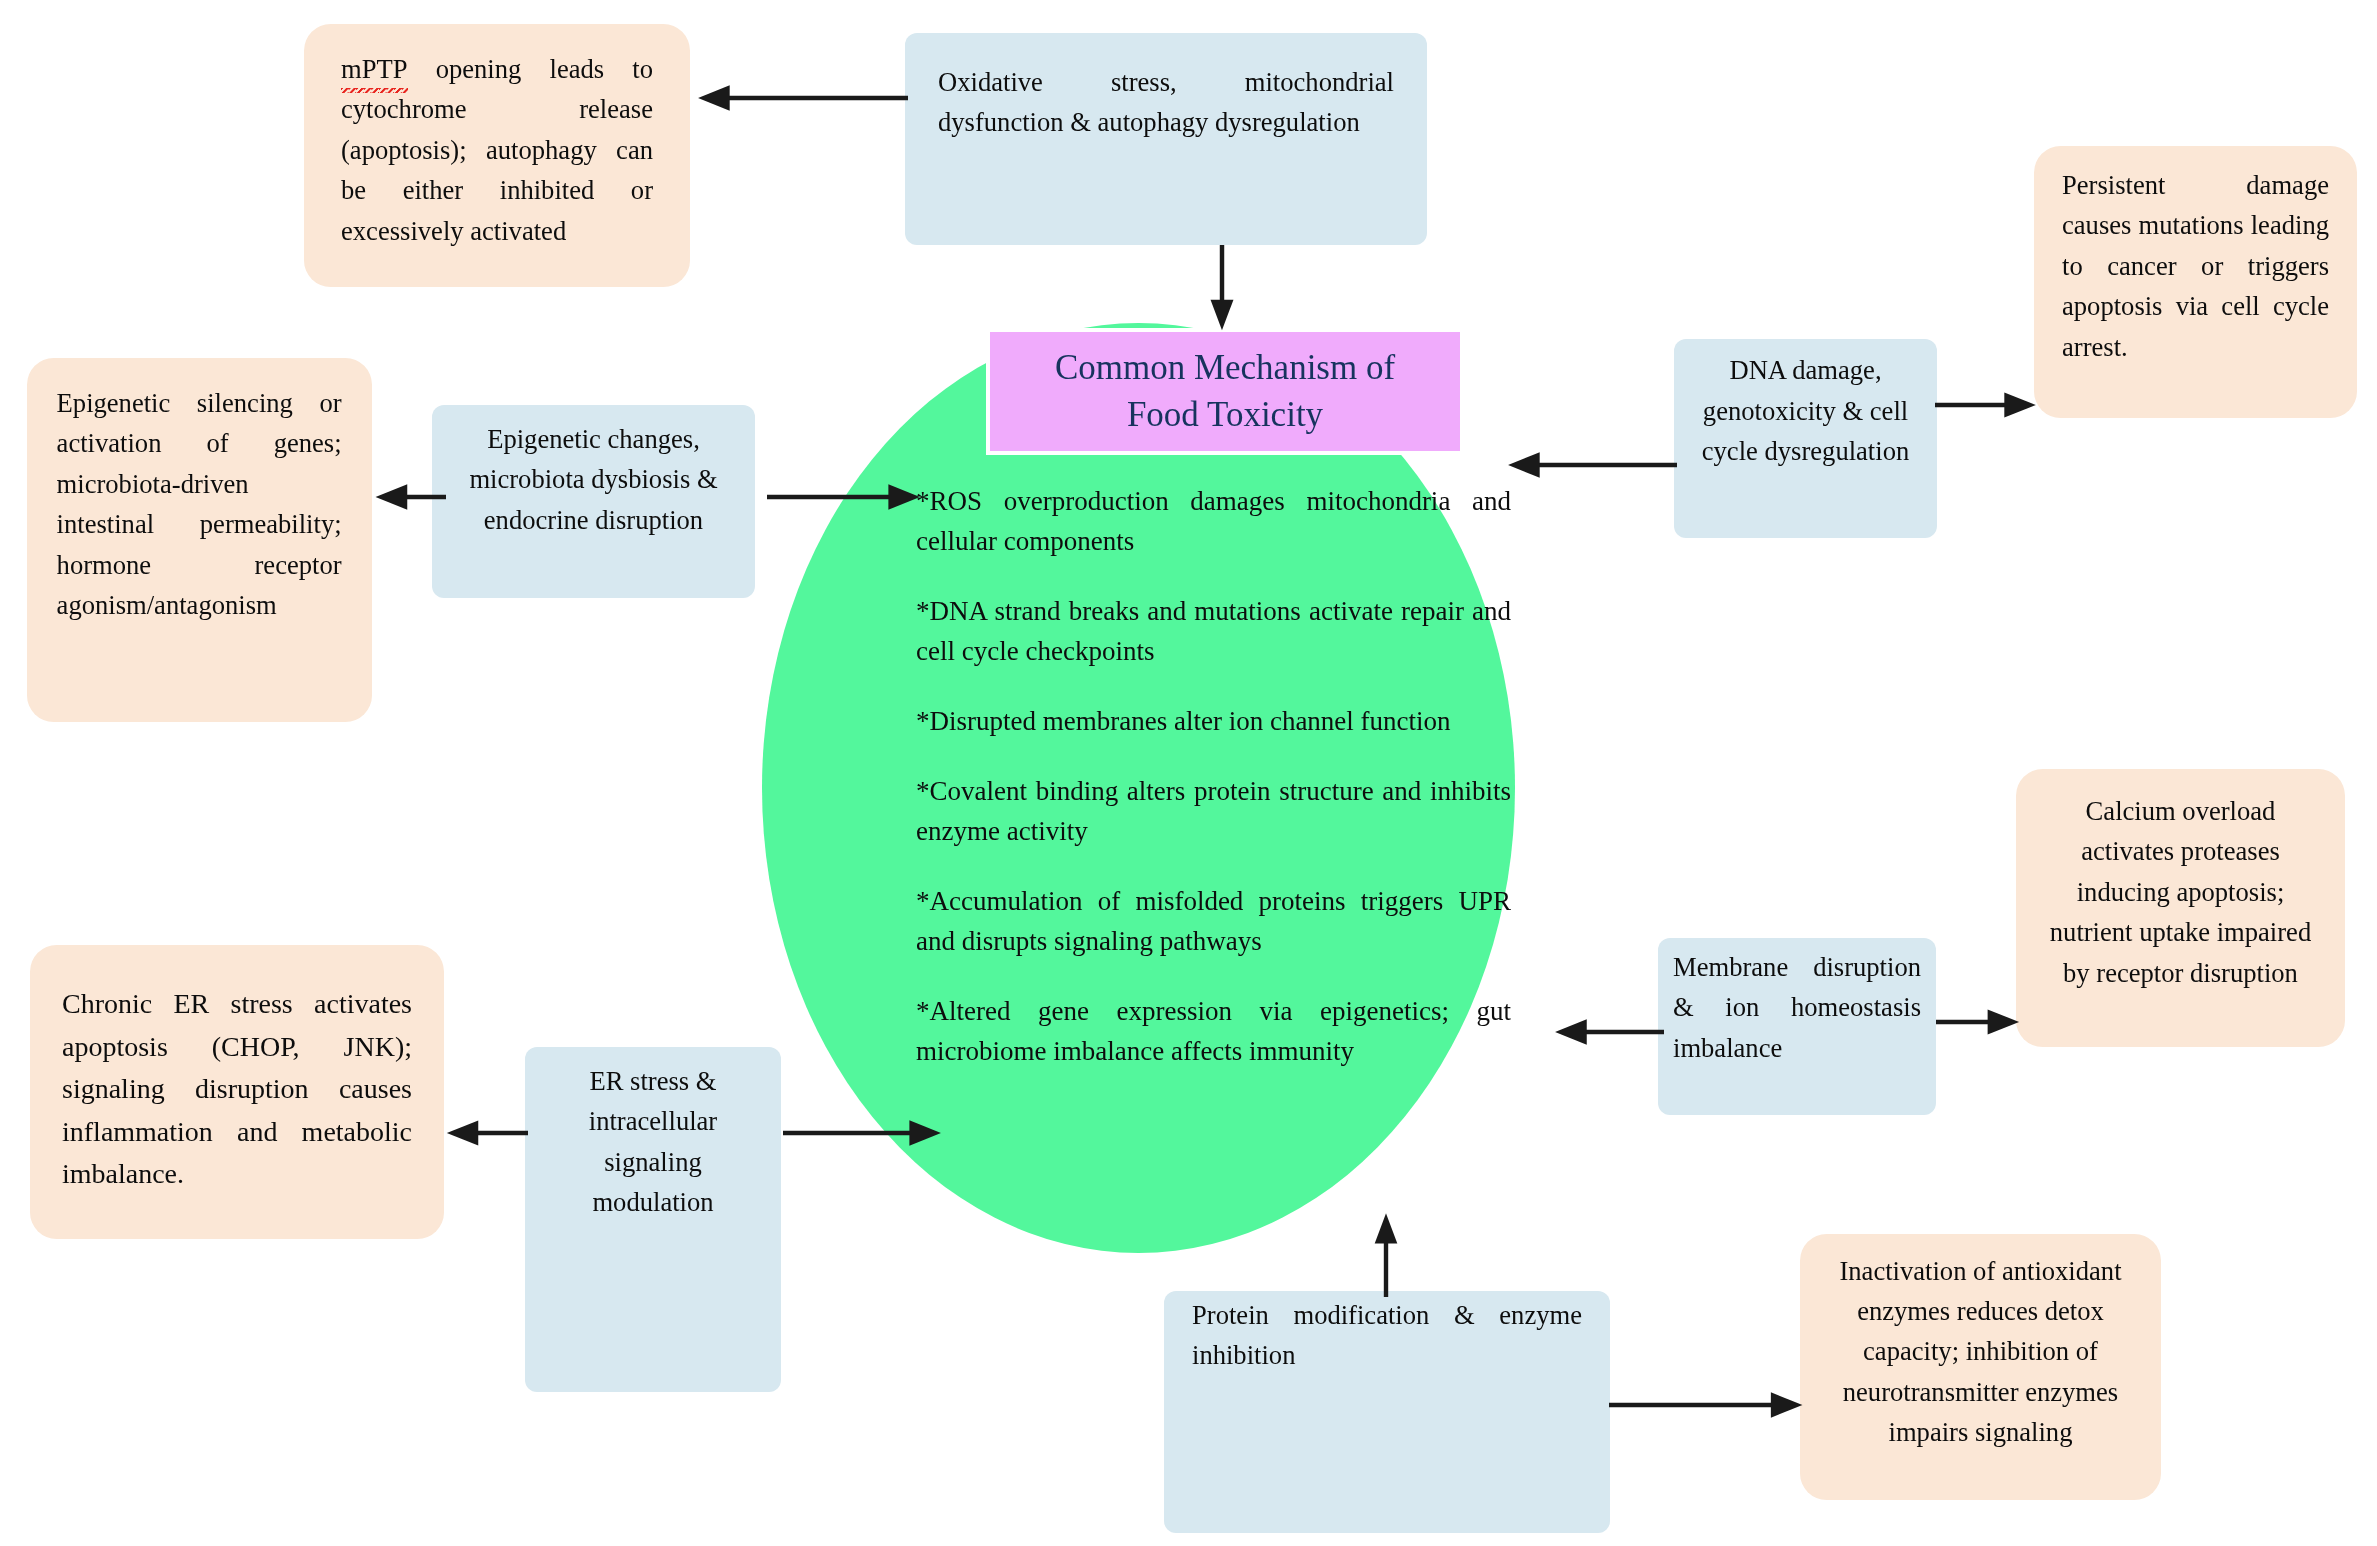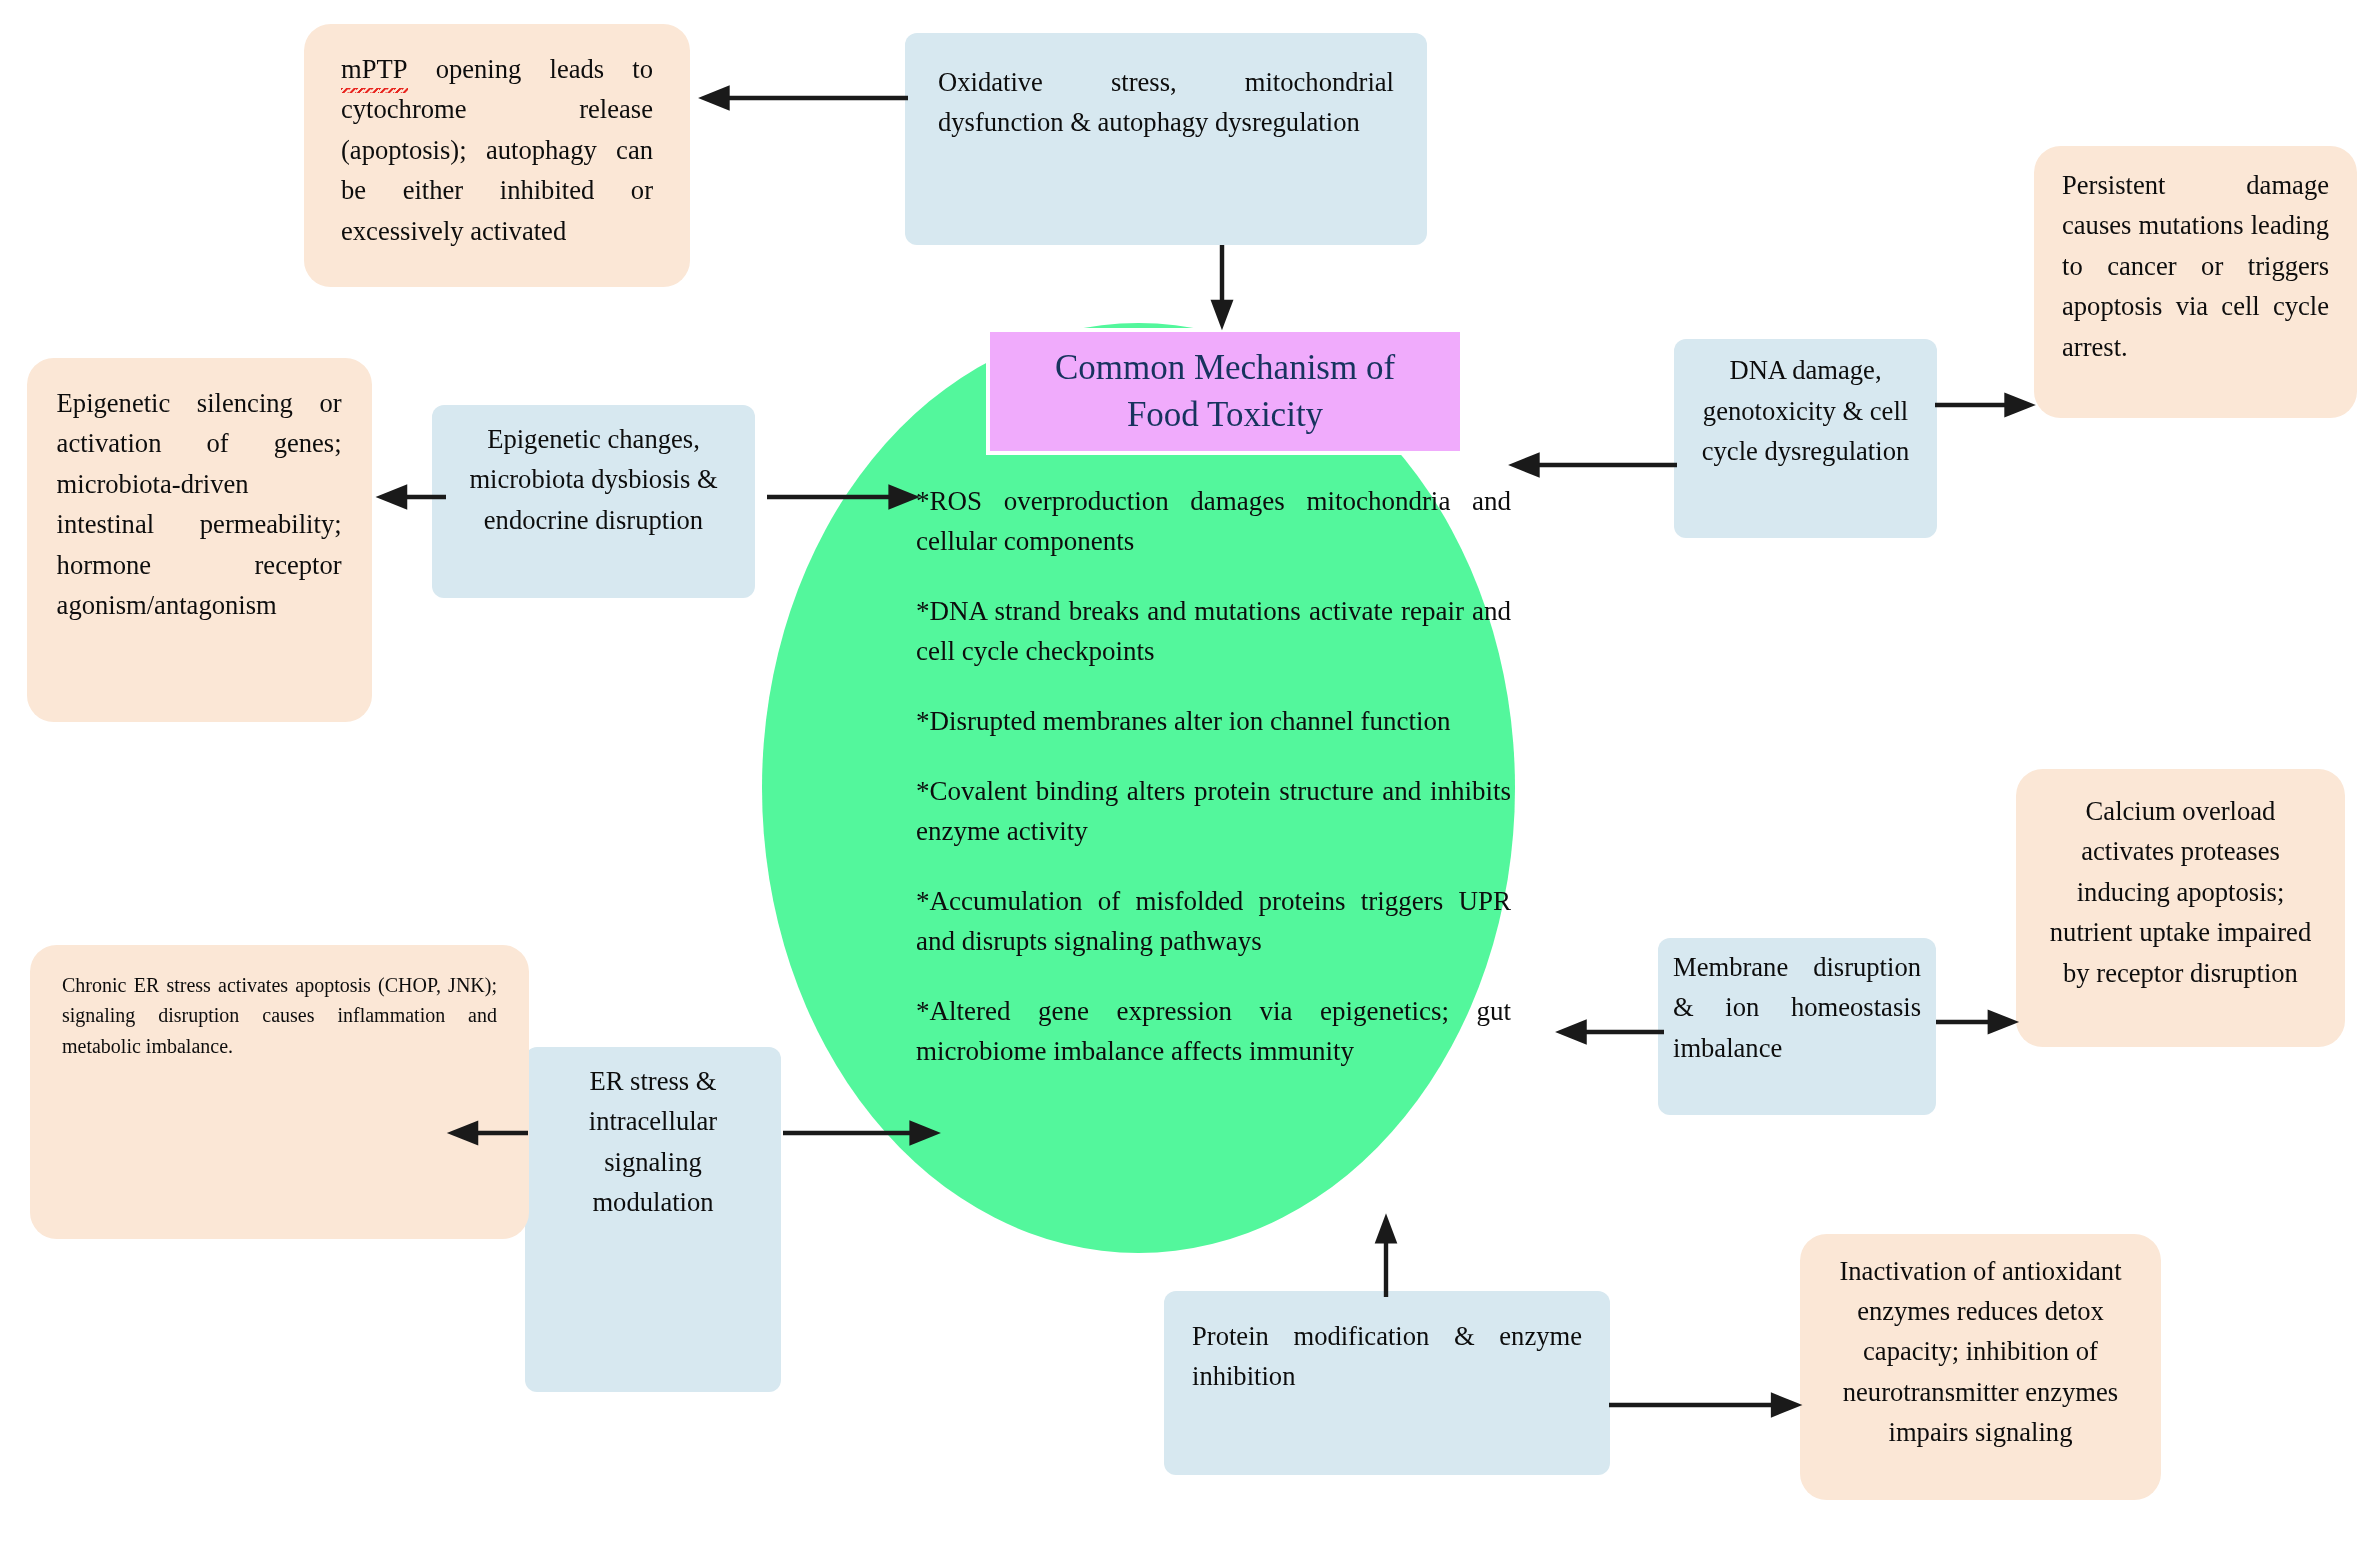--- a/index.html
+++ b/index.html
@@ -144,41 +144,41 @@
 </div>
 
 <div class="node peach" style="left:26.6px; top:358px; width:345px; height:364px; padding:25px 30px; font-size:26.6px;">
   <p class="txt-just">Epigenetic silencing or activation of genes; microbiota-driven intestinal permeability; hormone receptor agonism/antagonism</p>
 </div>
 
 <div class="node blue" style="left:525px; top:1047px; width:256px; height:345px; padding:14px 16px; font-size:26.6px;">
   <p class="txt-center">ER stress &amp; intracellular signaling modulation</p>
 </div>
 
-<div class="node peach" style="left:30px; top:945px; width:499px; height:294px; padding:25px 32px; font-size:20px;">
+<div class="node peach" style="left:30px; top:945px; width:414px; height:294px; padding:38px 32px; font-size:28px;">
   <p class="txt-just">Chronic ER stress activates apoptosis (CHOP, JNK); signaling disruption causes inflammation and metabolic imbalance.</p>
 </div>
 
 <div class="node blue" style="left:1674px; top:339px; width:263px; height:199px; padding:11.4px 16.5px; font-size:26.6px;">
   <p class="txt-center">DNA damage, genotoxicity &amp; cell cycle dysregulation</p>
 </div>
 
 <div class="node peach" style="left:2034px; top:146px; width:323px; height:272px; padding:19px 28px; font-size:26.6px;">
   <p class="txt-just">Persistent damage causes mutations leading to cancer or triggers apoptosis via cell cycle arrest.</p>
 </div>
 
 <div class="node blue" style="left:1658px; top:938px; width:278px; height:177px; padding:8.9px 15px; font-size:26.6px;">
   <p class="txt-just">Membrane disruption &amp; ion homeostasis imbalance</p>
 </div>
 
 <div class="node peach" style="left:2016px; top:769px; width:329px; height:278px; padding:22px 25px; font-size:26.6px;">
   <p class="txt-center">Calcium overload activates proteases inducing apoptosis; nutrient uptake impaired by receptor disruption</p>
 </div>
 
-<div class="node blue" style="left:1164px; top:1291px; width:446px; height:184px; padding:25px 28px; font-size:26.6px;">
+<div class="node blue" style="left:1164px; top:1291px; width:446px; height:242px; padding:4px 28px; font-size:26.6px;">
   <p class="txt-just">Protein modification &amp; enzyme inhibition</p>
 </div>
 
 <div class="node peach" style="left:1800px; top:1234px; width:361px; height:266px; padding:16.5px 21.5px; font-size:26.6px;">
   <p class="txt-center">Inactivation of antioxidant enzymes reduces detox capacity; inhibition of neurotransmitter enzymes impairs signaling</p>
 </div>
 
 <div class="arrow" style="left:693px; top:82px; width:215px; height:32px;">
   <svg width="215" height="32" viewBox="0 0 340 50">
     <line x1="340" y1="25" x2="52" y2="25" stroke="#1A1A1A" stroke-width="7"></line>

